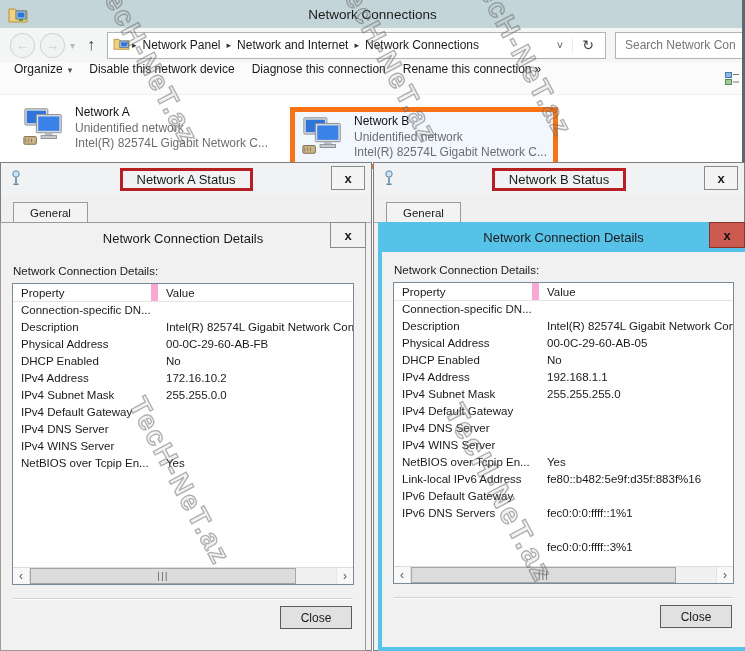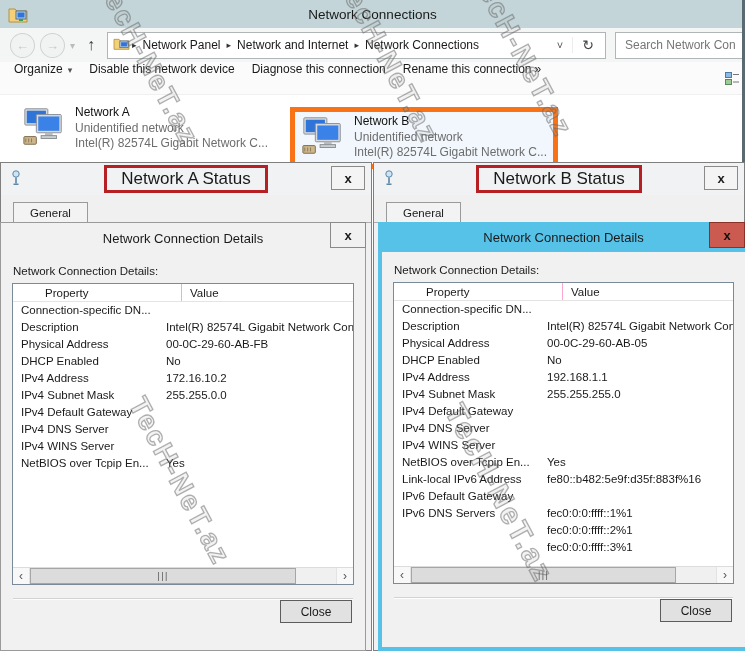--- a/index.html
+++ b/index.html
@@ -46,21 +46,21 @@
   .conn-name { color:#111; }
   .conn-sub { color:#6d6d6d; }
 
   
   .statuswin { position:absolute; top:162px; width:372px; height:489px; background:#f0f0f0;
                border:1px solid #7f7f7f; z-index:1; }
   .statuswin.left { left:0; }
   .statuswin.right { left:373px; }
   .status-titlebar { position:relative; height:32px; display:flex; align-items:center; justify-content:center; background:#f0f2f3; }
   .status-titlebar .pin { position:absolute; left:10px; top:7px; }
-  .redbox { border:3px solid #b62025; padding:1px 14px; font-size:17px; background:transparent; }
+  .redbox { border:3px solid #b62025; padding:1px 14px; font-size:13px; background:transparent; }
   .status-close { position:absolute; right:6px; top:3px; width:34px; height:24px; border:1px solid #8a8a8a;
                   background:#f4f4f4; font-weight:bold; font-size:13px; display:flex; align-items:center; justify-content:center; }
   .tabrow { position:relative; height:28px; margin-top:0; }
   .tabrow::after { content:""; position:absolute; left:0; right:0; bottom:0; border-bottom:1px solid #ababab; }
   .tab { position:absolute; left:12px; bottom:0; z-index:1; background:#f3f3f3; border:1px solid #9a9a9a;
          border-bottom:1px solid #f3f3f3; padding:4px 16px 3px; font-size:11.5px; }
 
   
   .dialog { position:absolute; top:222px; height:429px; z-index:2; background:#f1f1f1; }
   .dialog.inactive { left:0; width:366px; border:1px solid #9a9a9a; }
@@ -72,35 +72,35 @@
                background:#f1f1f1; font-weight:bold; font-size:13px; display:flex; align-items:center; justify-content:center; }
   .dialog.active .dlg-close { background:#cb5b51; border:1px solid #8a312a; color:#111; top:0; right:0; }
   .dlg-body { padding:8px 11px 0; }
   .dlg-label { font-size:11.5px; margin:4px 0 6px 1px; }
 
   .tablebox { position:relative; background:#fff; border:1px solid #7a8a99; height:302px; overflow:hidden; font-size:11.5px; }
   .trow { display:flex; height:17px; line-height:17px; white-space:nowrap; }
   .trow.thead { height:18px; line-height:18px; border-bottom:1px solid #e4e4e4; }
   .tcell { overflow:hidden; padding-left:8px; }
   .tcell.c0 { width:145px; flex:0 0 145px; }
-  .thead .tcell.c0 { border-right:1px solid #f9a8d4;margin-left:24px; }
+  .thead .tcell.c0 { border-right:7px solid #f9a8d4; }
   .tcell.c1 { flex:1; }
 
   .hscroll { position:absolute; left:0; right:0; bottom:0; height:17px; background:#f0f0f0;
              border-top:1px solid #dcdcdc; display:flex; }
   .harrow { width:17px; flex:0 0 17px; display:flex; align-items:center; justify-content:center;
             color:#555; font-size:12px; background:#f8f8f8; }
   .harrow.l { border-right:1px solid #e3e3e3; }
   .harrow.r { border-left:1px solid #e3e3e3; }
   .htrack { flex:1; position:relative; }
   .hthumb { position:absolute; left:0; top:0; bottom:0; width:87%; background:#dcdcdc; border:1px solid #a6a6a6;
             display:flex; align-items:center; justify-content:center; color:#555; font-size:9px; letter-spacing:1.5px; }
 
   .dlg-sep { margin:13px 1px 0; border-top:1px solid #d2d2d2; border-bottom:1px solid #fdfdfd; height:2px; }
-  .btnrow { display:flex; justify-content:flex-end; padding:0 2px 0; }
+  .btnrow { display:flex; justify-content:flex-end; padding:6px 2px 0; }
   .btn { width:72px; height:23px; background:#e1e1e1; border:1px solid #5c5c5c; font-size:12px;
          font-family:"Liberation Sans",sans-serif; display:flex; align-items:center; justify-content:center; }
 
   
   .wm { position:absolute; z-index:9; pointer-events:none; font-weight:bold; font-size:28px; letter-spacing:2px;
         white-space:nowrap; color:rgba(170,170,170,0.14); -webkit-text-stroke:1.3px rgba(100,100,100,0.5);
         transform-origin:0 0; transform:rotate(62deg); }
   .wm1 { left:118px; top:-28px; } .wm2 { left:358px; top:-30px; } .wm5 { left:492px; top:-36px; }
   .wm3 { left:150px; top:392px; } .wm4 { left:468px; top:398px; font-size:30px; }
 </style>
@@ -369,21 +369,20 @@
           <div class="trow">
             <div class="tcell c0">IPv6 Default Gateway</div>
             <div class="tcell c1"></div>
           </div>
           <div class="trow">
             <div class="tcell c0">IPv6 DNS Servers</div>
             <div class="tcell c1">fec0:0:0:ffff::1%1</div>
           </div>
           <div class="trow">
             <div class="tcell c0"></div>
-            <div class="tcell c1">fec0:0:0:ffff::2%1</div>
           </div>
           <div class="trow">
             <div class="tcell c0"></div>
             <div class="tcell c1">fec0:0:0:ffff::3%1</div>
           </div>
         <div class="hscroll">
           <span class="harrow l">‹</span>
           <span class="htrack">
             <span class="hthumb">|||</span>
           </span>

